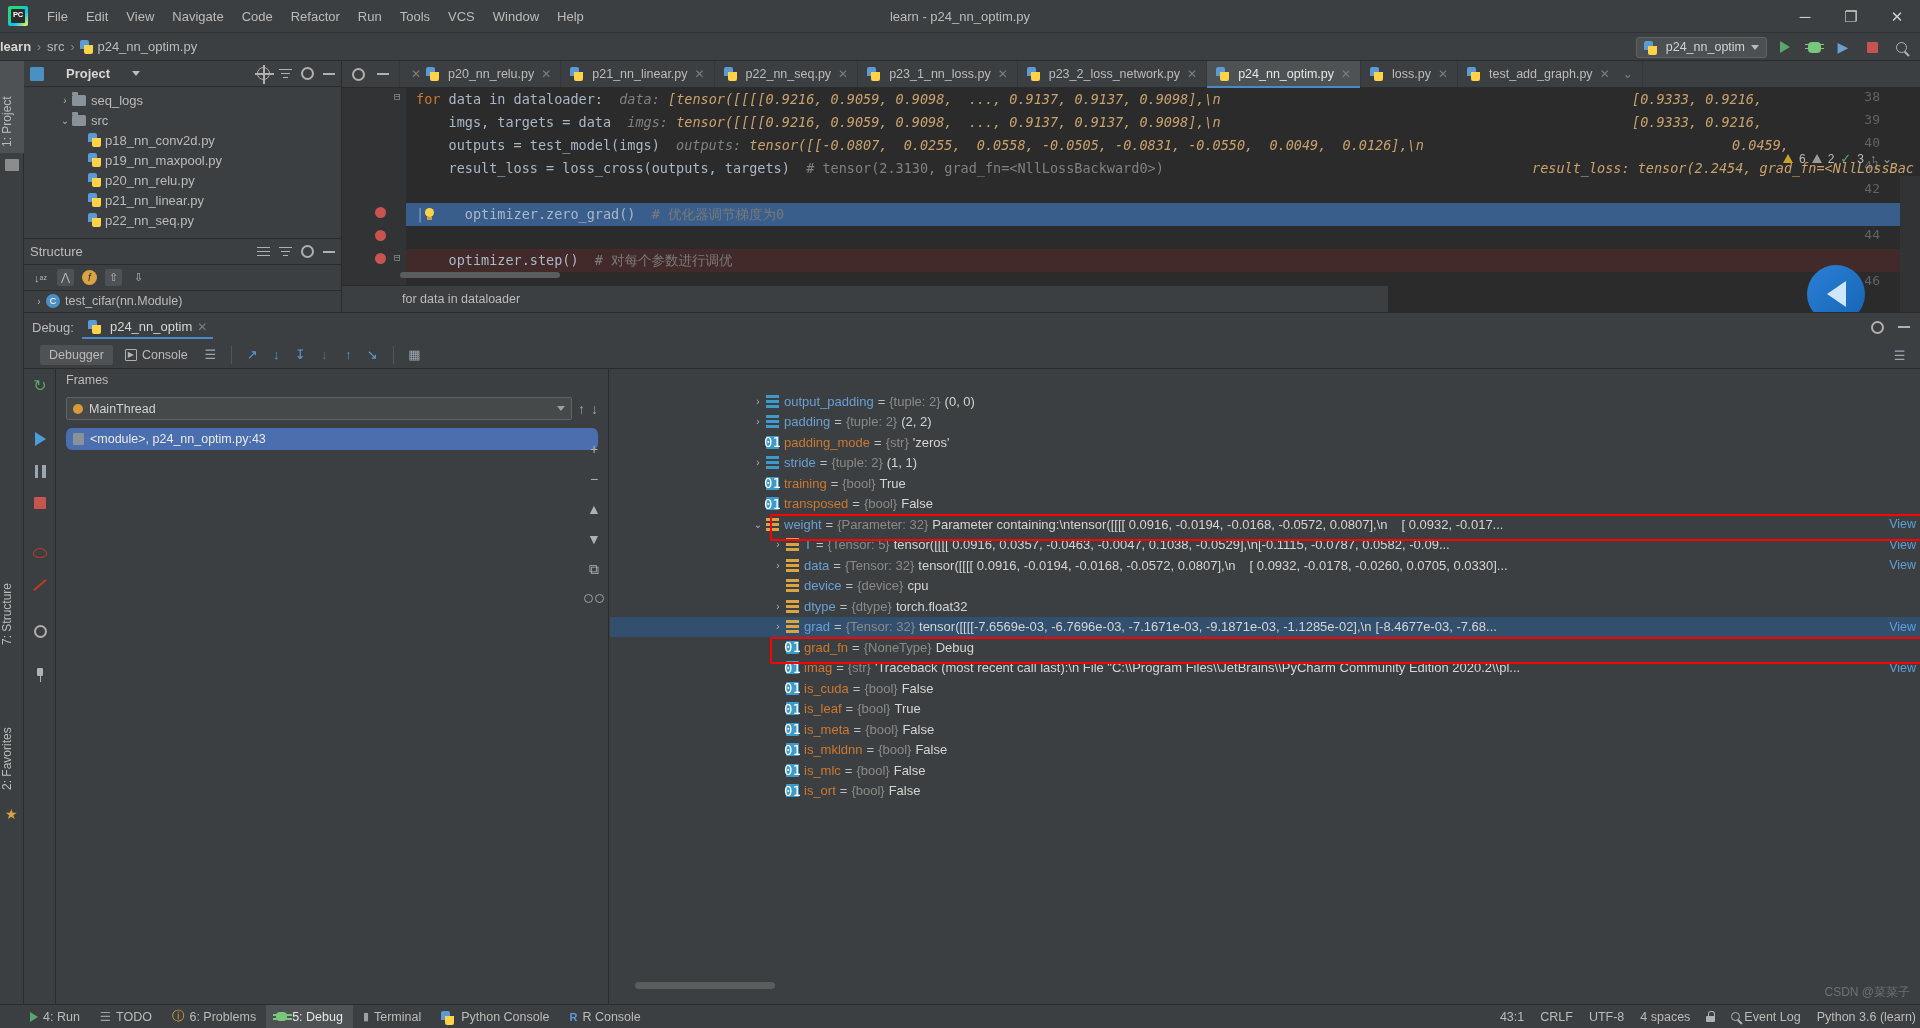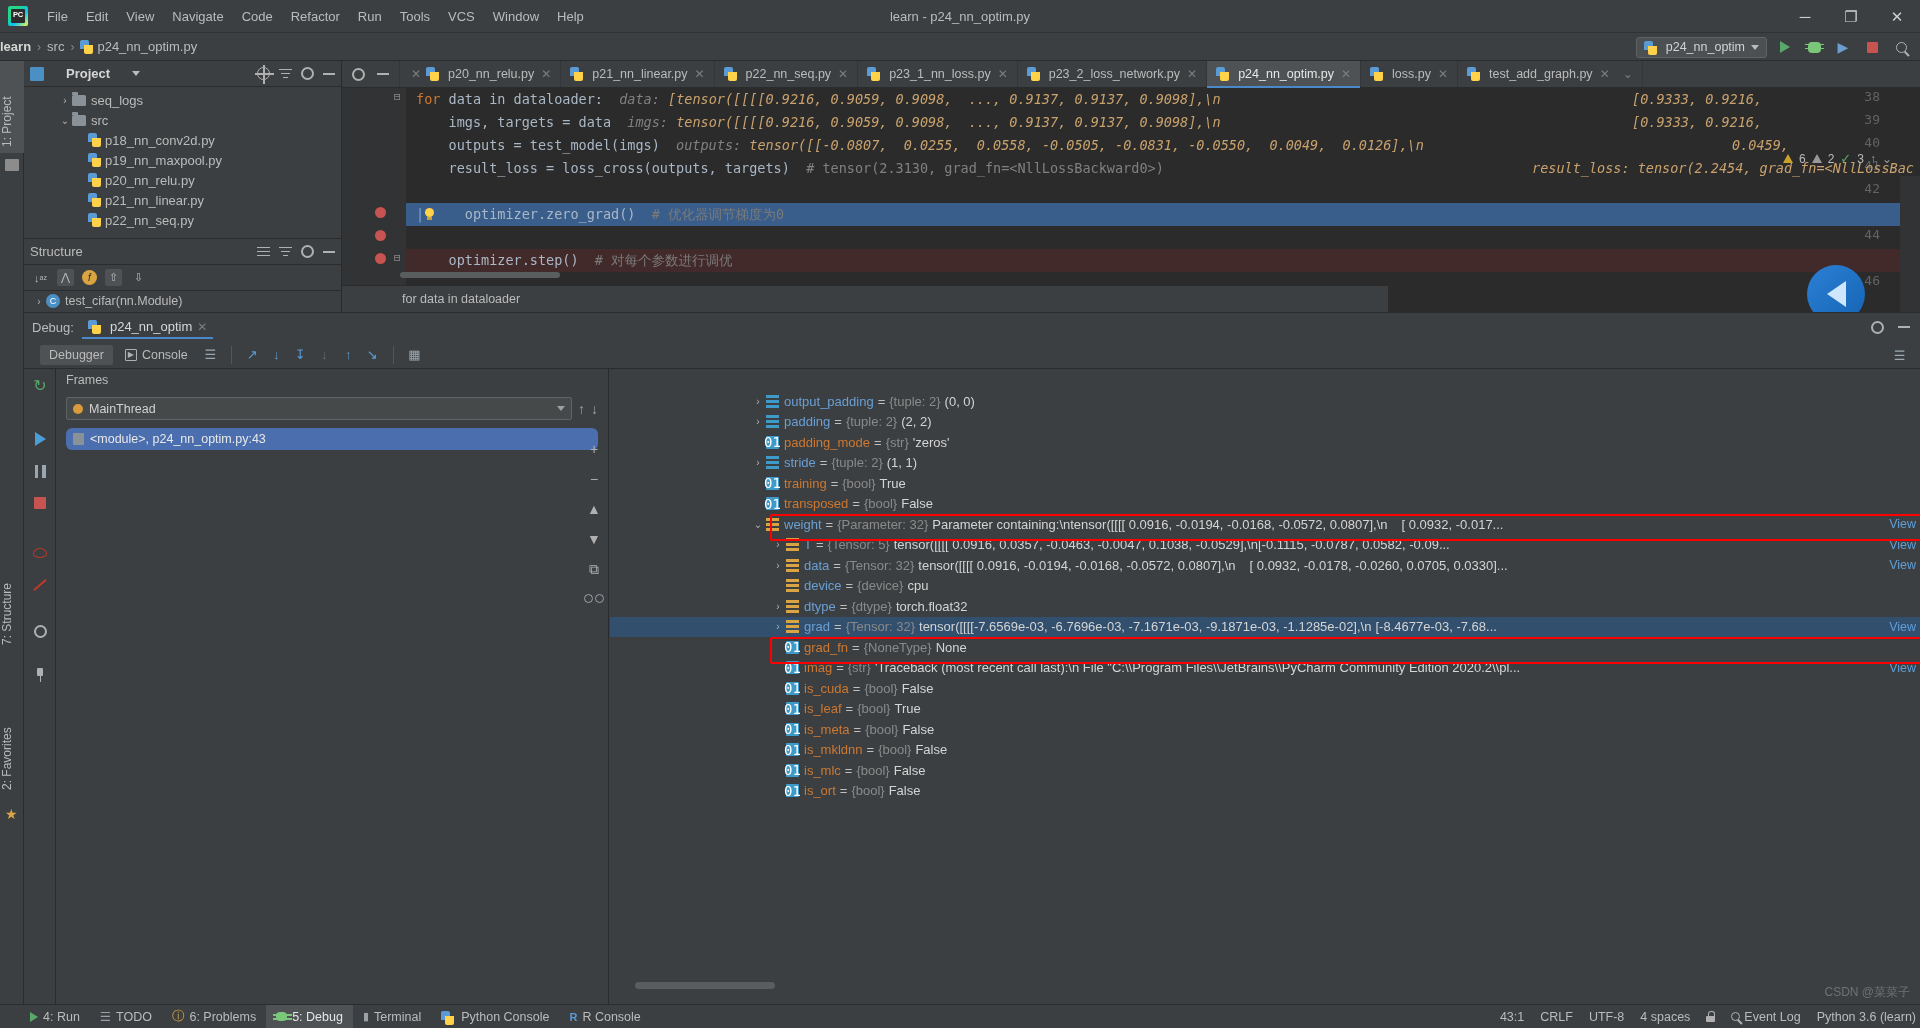--- a/index.html
+++ b/index.html
@@ -815,21 +815,21 @@
           <span class="vval" style="">[-8.4677e-03, -7.68...</span>
           <span class="view-link">View</span>
         </div>
 
         <div class="vrow" style="padding-left:160px">
           <span class="vchev blank">›</span>
           <span class="ic-str">01</span>
           <span class="vname red">grad_fn</span>
           <span class="veq">=</span>
           <span class="vtype">{NoneType}</span>
-          <span class="vval">None</span>
+          <span class="vval">Debug</span>
         </div>
 
         <div class="vrow" style="padding-left:160px">
           <span class="vchev blank">›</span>
           <span class="ic-str">01</span>
           <span class="vname red">imag</span>
           <span class="veq">=</span>
           <span class="vtype">{str}</span>
           <span class="vval">'Traceback (most recent call last):\n  File "C:\\Program Files\\JetBrains\\PyCharm Community Edition 2020.2\\pl...</span>
           <span class="view-link">View</span>

